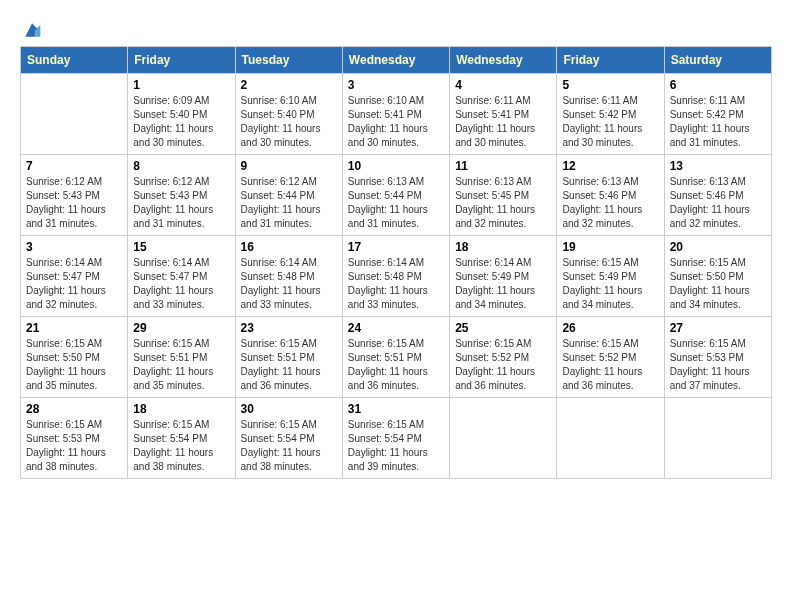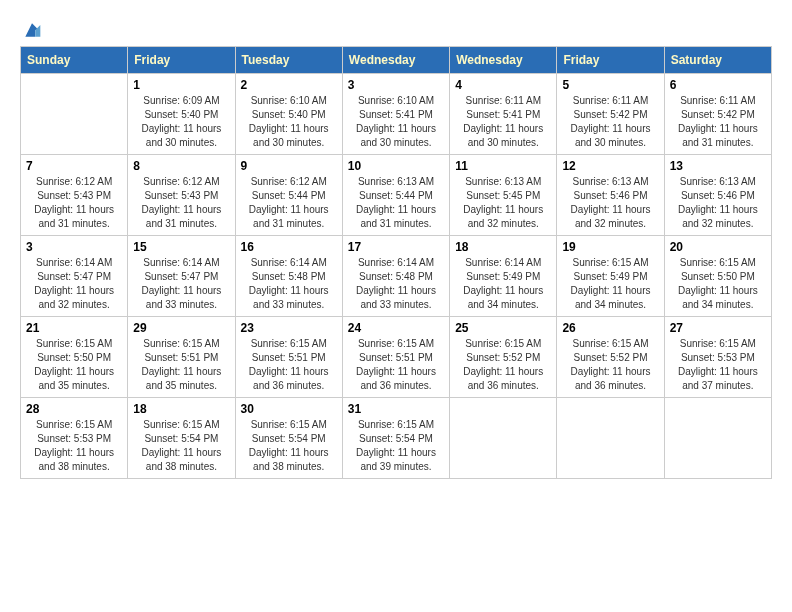--- a/index.html
+++ b/index.html
@@ -72,21 +72,20 @@
     .day-number {
       font-weight: bold;
       font-size: 12px;
       margin-bottom: 2px;
       display: block;
     }
     .day-info {
       font-size: 10px;
       color: #333;
       line-height: 1.4;
-      text-align: center;
     }
     .empty-cell { background: #f9f9f9; }
   </style>
 </head>
 <body>
 
 <div class="header-area">
   <div class="logo">
     <div class="logo-text">
       <span class="logo-general"></span>

